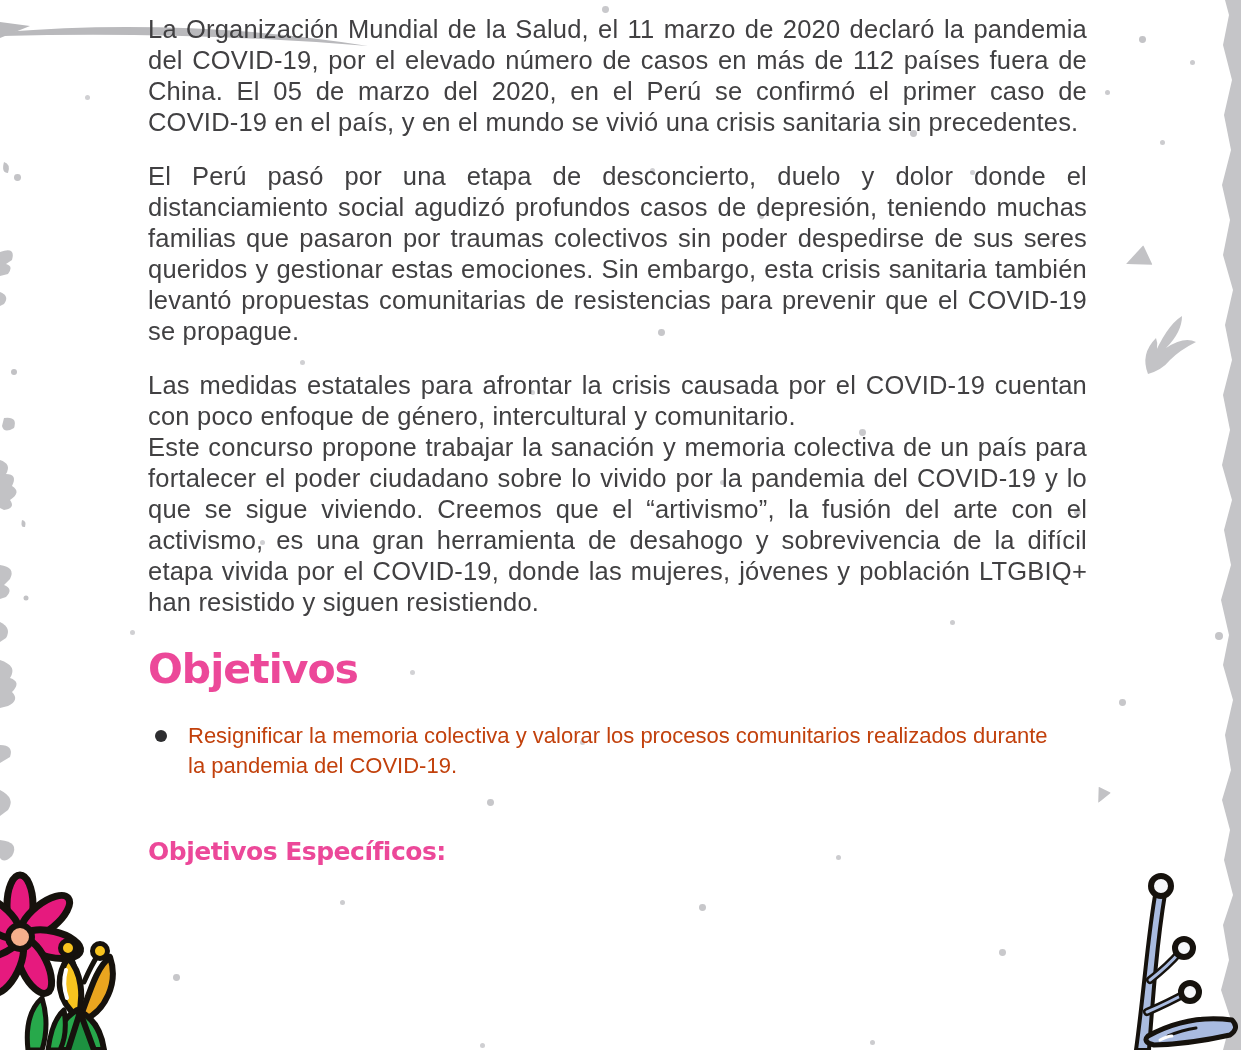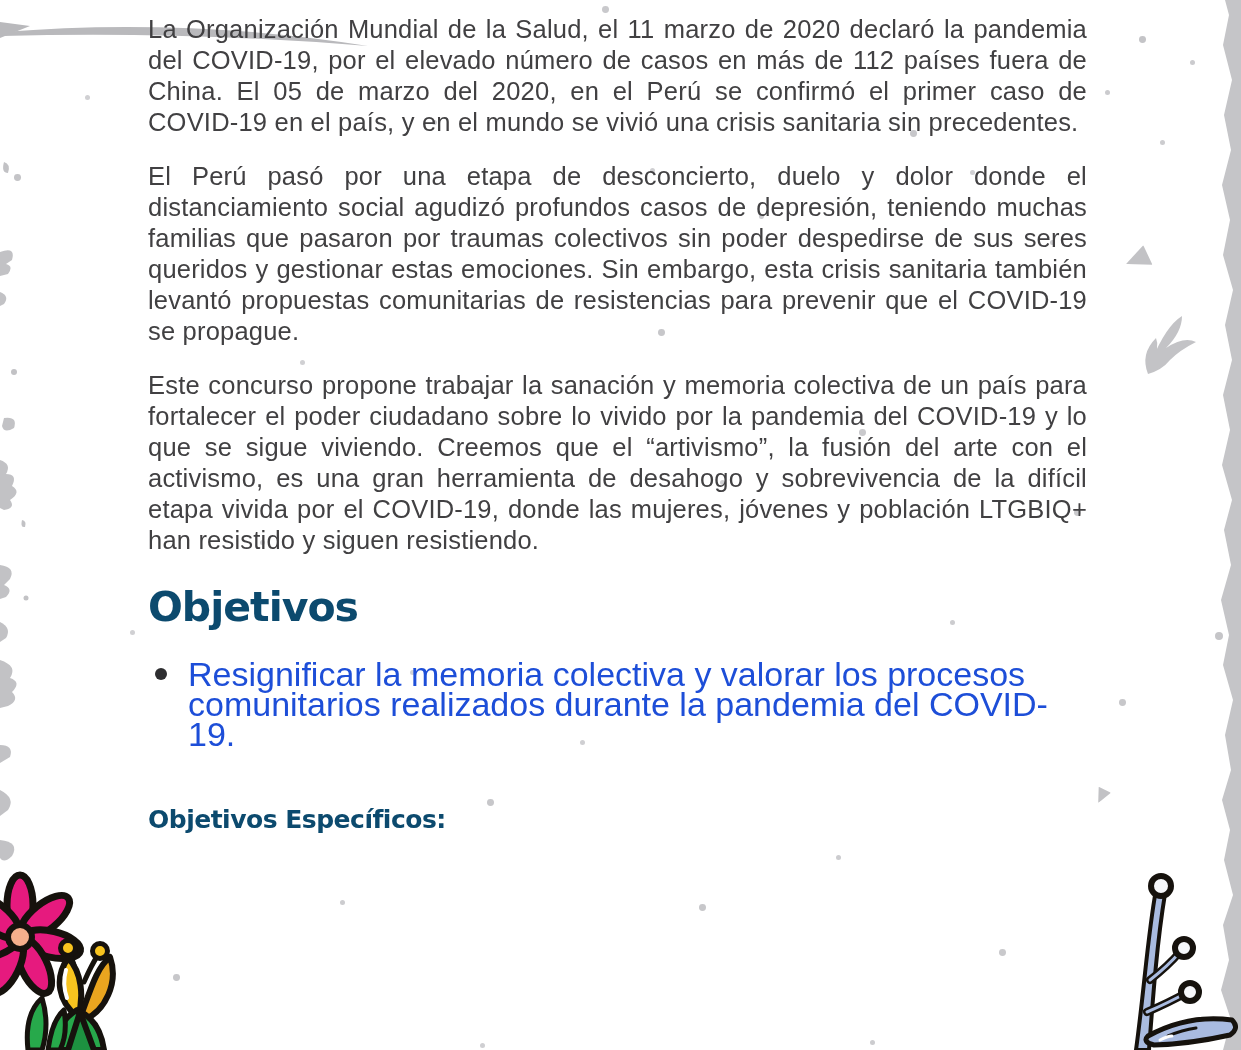--- a/index.html
+++ b/index.html
@@ -9,31 +9,31 @@
     font-family:"Liberation Sans", sans-serif;
   }
   
   .content { position:absolute; left:148px; top:0; width:947px; z-index:3; }
   .body-par {
     font-size:25.5px; line-height:31px; color:#414042;
     text-align:justify; margin:0 8px 23px 0; letter-spacing:0.2px;
   }
   .body-par.no-gap { margin-bottom:0; }
   .content { padding-top:14px; }
-  .h-display { font-family:"DejaVu Sans","Liberation Sans",sans-serif; color:#0c4a6e; font-weight:800; }
+  .h-display { font-family:"DejaVu Sans","Liberation Sans",sans-serif; color:#ec4899; font-weight:800; }
   .h1 { font-size:41px; letter-spacing:-1px; margin:28px 0 0 0; line-height:1.15; }
   .h2 { font-size:30px; letter-spacing:-0.5px; margin:16px 0 0 0; line-height:1.2; }
   .h3 { font-size:25px; letter-spacing:-0.5px; margin:56px 0 0 0; line-height:1.2; }
   .bullet-list { list-style:none; margin:28px 0 0 0; padding:0; }
   .bullet-item { display:flex; align-items:flex-start; }
   .bullet-dot {
     flex:0 0 auto; width:12px; height:12px; border-radius:50%;
     background:#2e2e30; margin:9px 21px 0 7px;
   }
-  .bullet-text { font-size:34px; line-height:30px; color:#1d4ed8; max-width:880px; }
+  .bullet-text { font-size:22px; line-height:30px; color:#c2410c; max-width:880px; }
 
   
   .decor { position:absolute; z-index:1; pointer-events:none; }
   .speckles {
     position:absolute; left:0; top:0; width:3px; height:3px; border-radius:50%;
     z-index:1; pointer-events:none; background:transparent;
     box-shadow:
       604px 8px 0 2px #c9c9cc, 1141px 38px 0 2px #c4c4c7, 433px 121px 0 1px #cfcfd2,
       912px 132px 0 2px #c7c7ca, 16px 176px 0 2px #c4c4c7, 651px 169px 0 1px #cfcfd2,
       1106px 91px 0 1px #cbcbce, 760px 215px 0 1px #cccccf, 660px 331px 0 2px #c7c7ca,
@@ -98,20 +98,21 @@
     <circle cx="4" cy="636" r="4" fill="#c5c5c8"></circle>
   </svg>
 
   <svg class="decor" style="left:1140px;top:308px;" width="60" height="75" viewBox="0 0 60 75">
     <path fill="#c3c3c6" d="M8,66 Q0,46 16,30 Q20,40 12,52 Q26,18 42,8 q0,16 -16,32 q18,-12 30,-6 q-16,8 -26,18 q-8,10 -22,14 z"></path>
   </svg>
 
   <main class="content">
     <p class="body-par">La Organización Mundial de la Salud, el 11 marzo de 2020 declaró la pandemia del COVID-19, por el elevado número de casos en más de 112 países fuera de China. El 05 de marzo del 2020, en el Perú se confirmó el primer caso de COVID-19 en el país, y en el mundo se vivió una crisis sanitaria sin precedentes.</p>
     <p class="body-par">El Perú pasó por una etapa de desconcierto, duelo y dolor donde el distanciamiento social agudizó profundos casos de depresión, teniendo muchas familias que pasaron por traumas colectivos sin poder despedirse de sus seres queridos y gestionar estas emociones. Sin embargo, esta crisis sanitaria también levantó propuestas comunitarias de resistencias para prevenir que el COVID-19 se propague.</p>
+    <p class="body-par no-gap">Las medidas estatales para afrontar la crisis causada por el COVID-19 cuentan con poco enfoque de género, intercultural y comunitario.</p>
     <p class="body-par">Este concurso propone trabajar la sanación y memoria colectiva de un país para fortalecer el poder ciudadano sobre lo vivido por la pandemia del COVID-19 y lo que se sigue viviendo. Creemos que el “artivismo”, la fusión del arte con el activismo, es una gran herramienta de desahogo y sobrevivencia de la difícil etapa vivida por el COVID-19, donde las mujeres, jóvenes y población LTGBIQ+ han resistido y siguen resistiendo.</p>
 
     <h1 class="h-display h1">Objetivos</h1>
 
 
     <ul class="bullet-list">
       <li class="bullet-item">
         <span class="bullet-dot"></span>
         <span class="bullet-text">Resignificar la memoria colectiva y valorar los procesos comunitarios realizados durante la pandemia del COVID-19.</span>
       </li>

